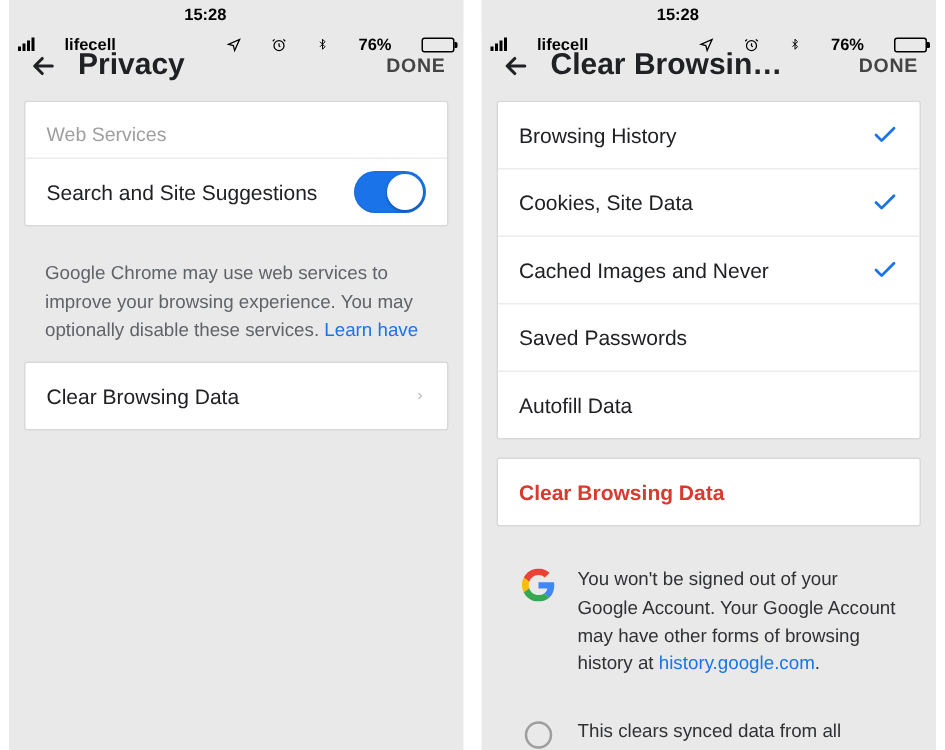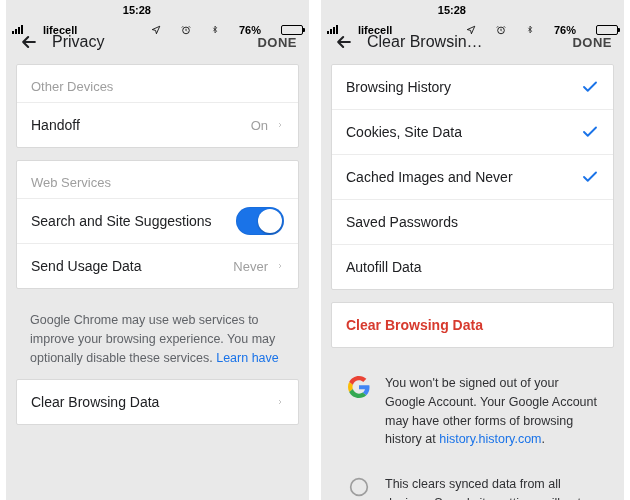--- a/index.html
+++ b/index.html
@@ -91,22 +91,22 @@
     align-items: center;
     padding: 12px 12px 12px 8px;
     gap: 8px;
   }
   .navbar .back {
     width: 30px;
     display: flex;
     justify-content: center;
   }
   .navbar .title {
-    font-size: 16px;
-    font-weight: 400;
+    font-size: 20px;
+    font-weight: 700;
     color: #202124;
     flex: 1;
     white-space: nowrap;
     overflow: hidden;
     text-overflow: ellipsis;
   }
   .navbar .done {
     font-size: 13px;
     font-weight: 600;
     letter-spacing: .5px;
@@ -273,48 +273,27 @@
         <svg class="icon" width="20" height="20" viewBox="0 0 24 24" fill="none" stroke="#202124" stroke-width="2.5" stroke-linecap="round" stroke-linejoin="round">
             <path d="M19 12H5M11 18l-6-6 6-6"></path>
           </svg>
       </div>
       <div class="title">Privacy</div>
       <div class="done">DONE</div>
     </div>
 
     <div class="content">
 
-      <div class="card">
-        <div class="section-header">Other Devices</div>
-        <div class="row">
-          <div class="label">Handoff</div>
-          <div class="value">On</div>
-          <div class="chev">
-            <svg class="icon" width="8" height="14" viewBox="0 0 24 24" fill="none" stroke="#c5c5c5" stroke-width="3">
-                <path d="M9 18l6-6-6-6"></path>
-              </svg>
-          </div>
-        </div>
-      </div>
 
       <div class="card">
         <div class="section-header">Web Services</div>
         <div class="row">
           <div class="label">Search and Site Suggestions</div>
           <div class="toggle">
             <div class="knob"></div>
-          </div>
-        </div>
-        <div class="row">
-          <div class="label">Send Usage Data</div>
-          <div class="value">Never</div>
-          <div class="chev">
-            <svg class="icon" width="8" height="14" viewBox="0 0 24 24" fill="none" stroke="#c5c5c5" stroke-width="3">
-                <path d="M9 18l6-6-6-6"></path>
-              </svg>
           </div>
         </div>
       </div>
 
       <div class="info">
         <span>Google Chrome may use web services to improve your browsing experience. You may optionally disable these services. </span><a href="#">Learn have</a>
       </div>
 
       <div class="card">
         <div class="row">
@@ -413,21 +392,21 @@
       <div class="info2">
         <div class="gicon">
           <svg class="icon" width="22" height="22" viewBox="0 0 48 48">
             <path fill="#EA4335" d="M24 9.5c3.54 0 6.72 1.22 9.22 3.6l6.86-6.86C35.9 2.4 30.3 0 24 0 14.62 0 6.51 5.38 2.56 13.22l7.98 6.2C12.43 13.72 17.74 9.5 24 9.5z"></path>
             <path fill="#4285F4" d="M46.98 24.55c0-1.57-.15-3.09-.42-4.55H24v9.02h12.94c-.58 2.96-2.26 5.48-4.78 7.18l7.73 6c4.51-4.18 7.09-10.36 7.09-17.65z"></path>
             <path fill="#FBBC05" d="M10.53 28.59c-.48-1.45-.76-2.99-.76-4.59s.27-3.14.76-4.59l-7.98-6.2C.92 16.46 0 20.12 0 24s.92 7.54 2.56 10.78l7.97-6.19z"></path>
             <path fill="#34A853" d="M24 48c6.3 0 11.9-2.07 15.87-5.8l-7.73-6c-2.15 1.45-4.92 2.3-8.14 2.3-6.26 0-11.57-4.22-13.47-9.91l-7.98 6.19C6.51 42.62 14.62 48 24 48z"></path>
           </svg>
         </div>
         <div>
-          <span>You won't be signed out of your Google Account. Your Google Account may have other forms of browsing history at </span><a href="#">history.history.com</a><span>.</span>
+          <span>You won't be signed out of your Google Account. Your Google Account may have other forms of browsing history at </span><a href="#">history.google.com</a><span>.</span>
         </div>
       </div>
 
       <div class="info2">
         <div class="sync-icon">
           <svg class="icon" width="20" height="20" viewBox="0 0 24 24" fill="none" stroke="#9e9e9e" stroke-width="2" stroke-linecap="round" stroke-linejoin="round">
               <circle cx="12" cy="12" r="10"></circle>
             </svg>
         </div>
         <div>

